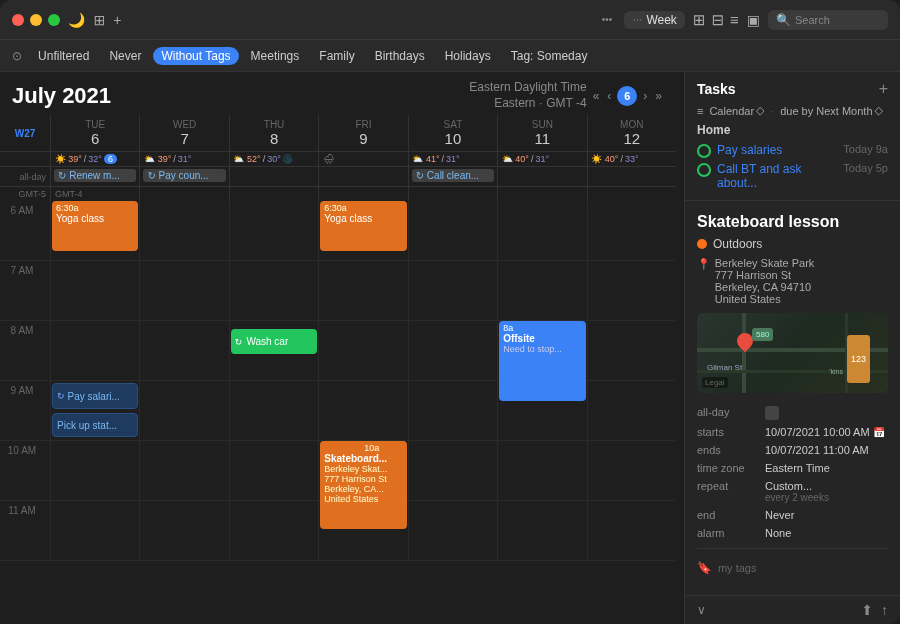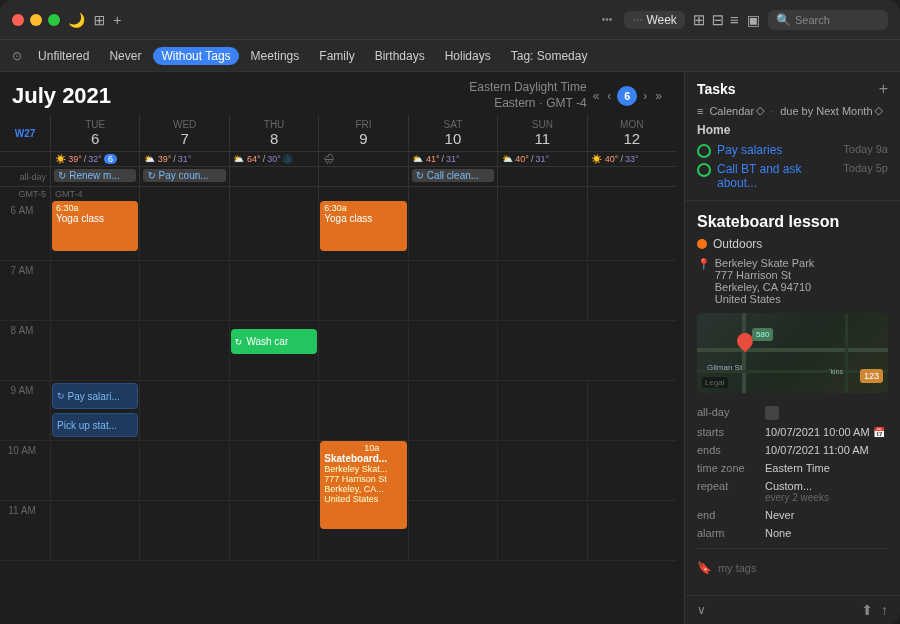--- a/index.html
+++ b/index.html
@@ -361,24 +361,24 @@
       padding: 2px 4px;
       border-radius: 3px;
       top: 15px;
       left: 55px;
     }
     .map-num {
       position: absolute;
       background: #cc8833;
       color: #fff;
       font-size: 9px;
-      padding: 2px 4px;
+      padding: 19px 4px;
       border-radius: 3px;
       bottom: 10px;
-      right: 5px;
+      right: 18px;
     }
 
     
     .detail-row {
       display: flex;
       align-items: flex-start;
       gap: 8px;
       padding: 3px 0;
       font-size: 11px;
     }
@@ -527,21 +527,21 @@
       <div class="day-header">
         <span class="day-name">MON</span>
         <span class="day-num">12</span>
       </div>
     </div>
 
     <div class="weather-row">
       <div class="weather-gutter"></div>
       <div class="weather-cell">☀️ <span style="color:#f97">39°</span>/<span style="color:#88c">32°</span> <span style="background:#3b82f6;border-radius:8px;padding:0 4px;color:#fff;font-size:9px;">6</span></div>
       <div class="weather-cell">⛅ <span style="color:#f97">39°</span>/<span style="color:#88c">31°</span></div>
-      <div class="weather-cell">⛅ <span style="color:#f97">64°</span>/<span style="color:#88c">30°</span> 🌑</div>
+      <div class="weather-cell">⛅ <span style="color:#f97">52°</span>/<span style="color:#88c">30°</span> 🌑</div>
       <div class="weather-cell">🌧</div>
       <div class="weather-cell">⛅ <span style="color:#f97">41°</span>/<span style="color:#88c">31°</span></div>
       <div class="weather-cell">⛅ <span style="color:#f97">40°</span>/<span style="color:#88c">31°</span></div>
       <div class="weather-cell">☀️ <span style="color:#f97">40°</span>/<span style="color:#88c">33°</span></div>
     </div>
 
     <div class="allday-row">
       <div class="allday-gutter">all-day</div>
       <div class="allday-cell">
         <div class="allday-event allday-blue">↻ Renew m...</div>
@@ -608,20 +608,27 @@
         <div class="time-cell"></div>
         <div class="time-cell"></div>
         <div class="time-cell" style="position:relative;">
           <div class="event event-green-solid" style="top:8px;left:1px;right:1px;height:25px;display:flex;align-items:center;gap:4px;">
             <span style="font-size:9px;">↻</span>
             <span>Wash car</span>
           </div>
         </div>
         <div class="time-cell"></div>
         <div class="time-cell"></div>
+        <div class="time-cell" style="position:relative;">
+          <div class="event event-blue-solid" style="top:0;left:1px;right:1px;height:80px;">
+            <div style="font-size:9px;">8a</div>
+            <div style="font-weight:600;">Offsite</div>
+            <div style="font-size:9px;color:#cce;">Need to stop...</div>
+          </div>
+        </div>
         <div class="time-cell"></div>
       </div>
 
       <div class="time-row">
         <div class="time-label">9 AM</div>
         <div class="time-cell" style="position:relative;">
           <div class="event event-blue" style="top:2px;left:1px;right:1px;height:26px;display:flex;align-items:center;gap:3px;">
             <span style="font-size:9px;color:#7af;">↻</span>
             <span>Pay salari...</span>
           </div>

